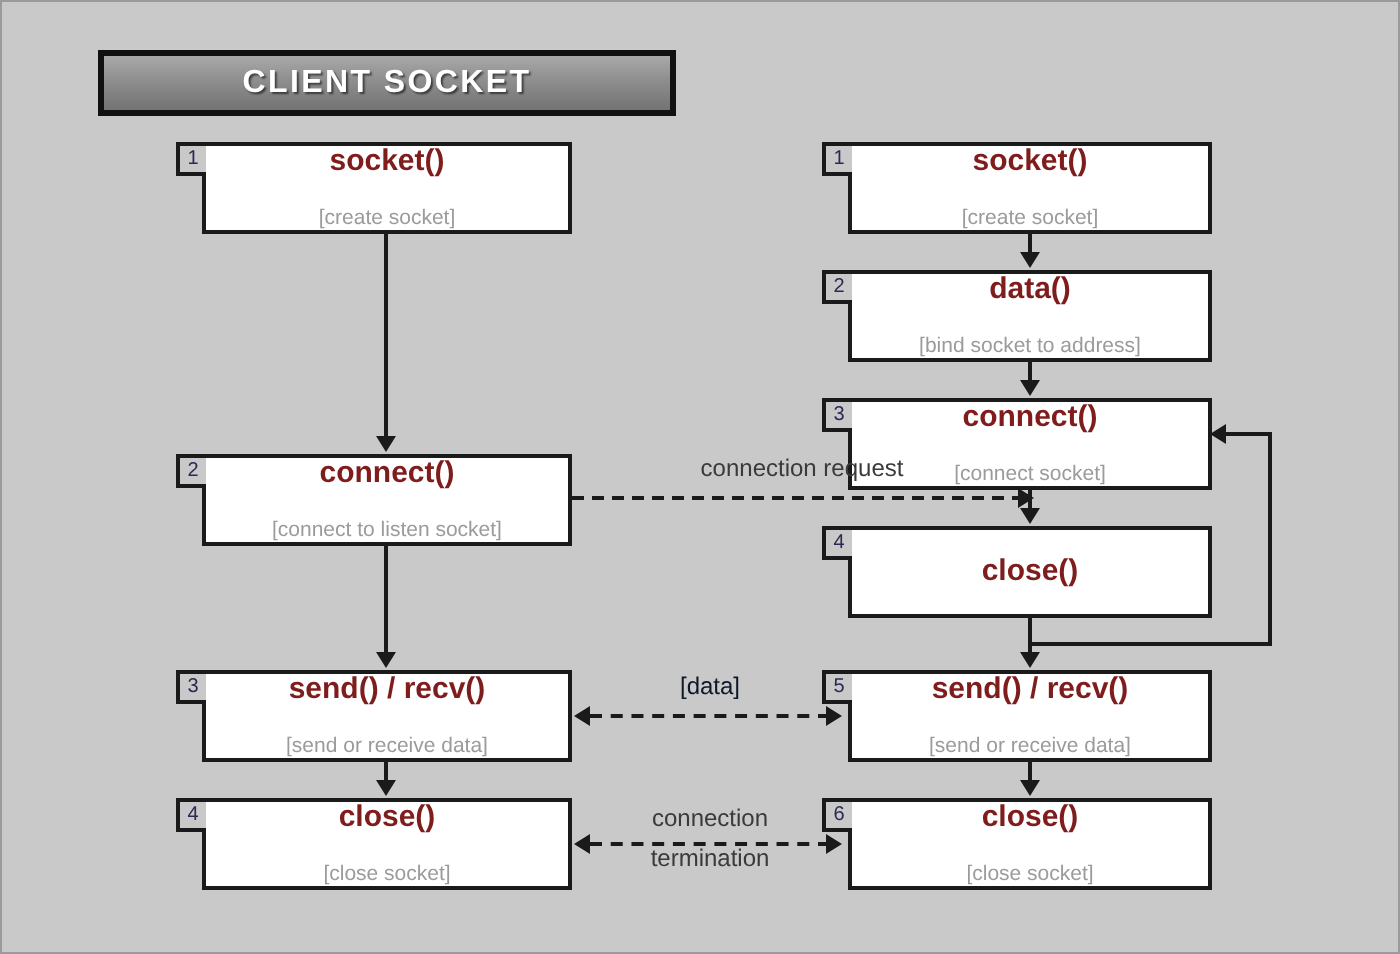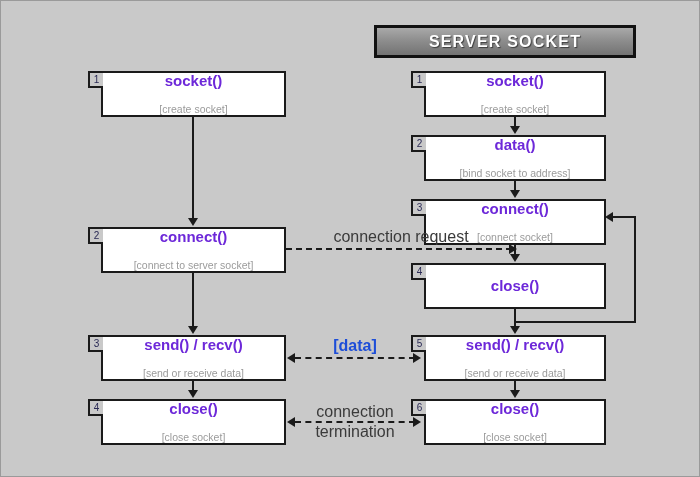--- a/index.html
+++ b/index.html
@@ -43,21 +43,21 @@
     background: #ffffff;
     border: 2px solid #1a1a1a;
     display: flex;
     flex-direction: column;
     align-items: center;
     justify-content: center;
   }
   .node .fn {
     font-size: 15px;
     font-weight: bold;
-    color: #6d28d9;
+    color: #7f1d1d;
     line-height: 1.05;
   }
   .node .desc {
     font-size: 10.5px;
     color: #9b9b9b;
     margin-top: 15px;
     line-height: 1.05;
     white-space: nowrap;
   }
   
@@ -114,59 +114,59 @@
     position: absolute;
     width: 0; height: 0;
     border-top: 5px solid transparent;
     border-bottom: 5px solid transparent;
     border-left: 8px solid #1a1a1a;
   }
 
   
   .edge-label {
     position: absolute;
-    font-size: 16px;
+    font-size: 12px;
     color: #3a3a3a;
     text-align: center;
     white-space: nowrap;
     line-height: 1.15;
   }
   .edge-label.strong {
-    font-weight: bold;
-    color: #1d4ed8;
+    font-weight: normal;
+    color: #0f172a;
   }
 
   
   #watermark {
     position: absolute;
     right: 12px;
     bottom: 10px;
     font-size: 11px;
     color: #8b8b8b;
   }
 </style>
 </head>
 <body>
 
 <div id="canvas">
 
-  <div class="col-header" id="server-header">
-    <span>SERVER SOCKET</span>
+  <div class="col-header" id="client-header">
+    <span>CLIENT SOCKET</span>
   </div>
 
   <div class="node" style="left:100px; top:70px; width:185px; height:46px;">
     <span class="badge">1</span>
     <span class="fn">socket()</span>
     <span class="desc">[create socket]</span>
   </div>
 
   <div class="node" style="left:100px; top:226px; width:185px; height:46px;">
     <span class="badge">2</span>
     <span class="fn">connect()</span>
-    <span class="desc">[connect to server socket]</span>
+    <span class="desc">[connect to listen socket]</span>
   </div>
 
   <div class="node" style="left:100px; top:334px; width:185px; height:46px;">
     <span class="badge">3</span>
     <span class="fn">send() / recv()</span>
     <span class="desc">[send or receive data]</span>
   </div>
 
   <div class="node" style="left:100px; top:398px; width:185px; height:46px;">
     <span class="badge">4</span>

